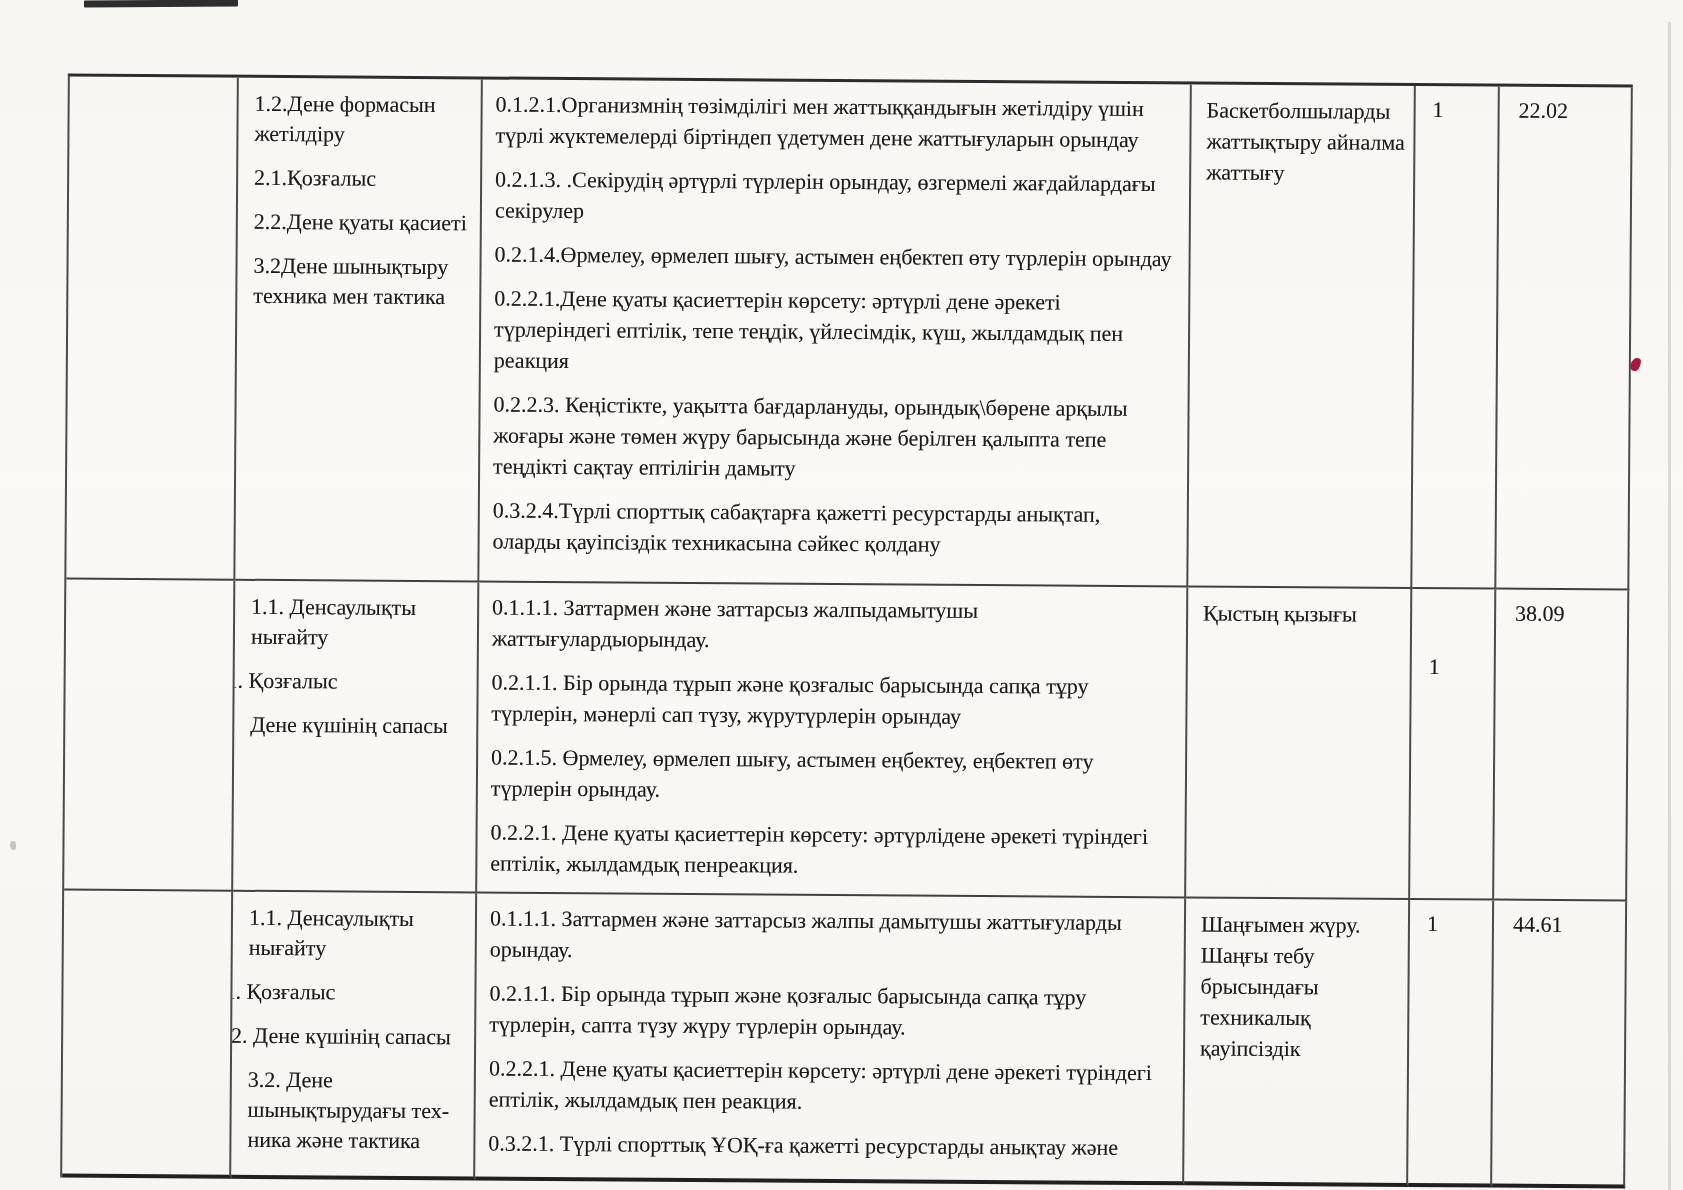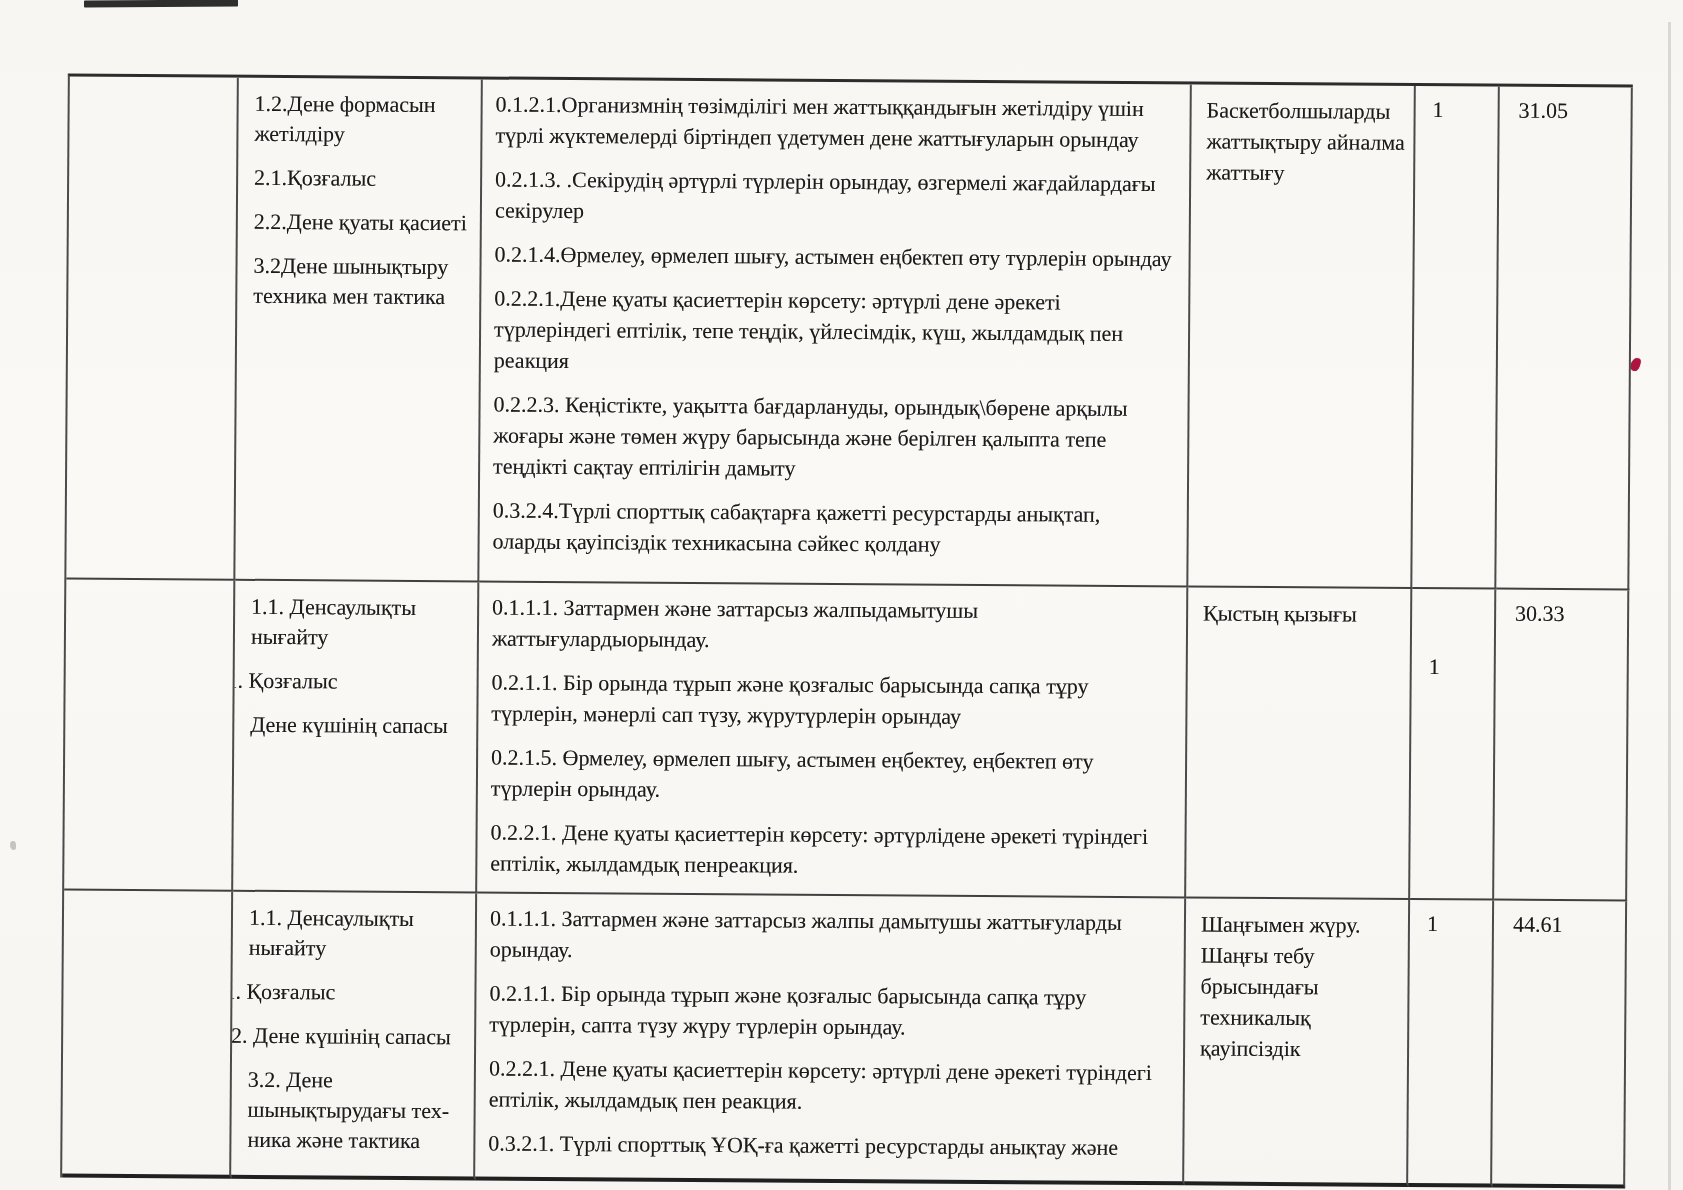--- a/index.html
+++ b/index.html
@@ -78,21 +78,21 @@
     </div>
     <div class="c c-topic">
       <span>Баскетболшыларды
 жаттықтыру айналма
 жаттығу</span>
     </div>
     <div class="c c-hours">
       <span>1</span>
     </div>
     <div class="c c-date">
-      <span>31.05</span>
+      <span>22.02</span>
     </div>
 
     <div class="c"></div>
     <div class="c c-obj">
       <p>1.1. Денсаулықты
 нығайту</p>
       <p class="hang-full">1. Қозғалыс</p>
       <p>Дене күшінің сапасы</p>
     </div>
     <div class="c c-lo">
@@ -101,21 +101,21 @@
       <p>0.2.1.5. Өрмелеу, өрмелеп шығу, астымен еңбектеу, еңбектеп өту түрлерін орындау.</p>
       <p>0.2.2.1. Дене қуаты қасиеттерін көрсету: әртүрлідене әрекеті түріндегі ептілік, жылдамдық пенреакция.</p>
     </div>
     <div class="c c-topic">
       <span>Қыстың қызығы</span>
     </div>
     <div class="c c-hours hours-low">
       <span>1</span>
     </div>
     <div class="c c-date">
-      <span>30.33</span>
+      <span>38.09</span>
     </div>
 
     <div class="c r3"></div>
     <div class="c c-obj r3">
       <p>1.1. Денсаулықты
 нығайту</p>
       <p class="hang-full">1. Қозғалыс</p>
       <p class="hang-part">2. Дене күшінің сапасы</p>
       <p>3.2. Дене
 шынықтырудағы тех-

